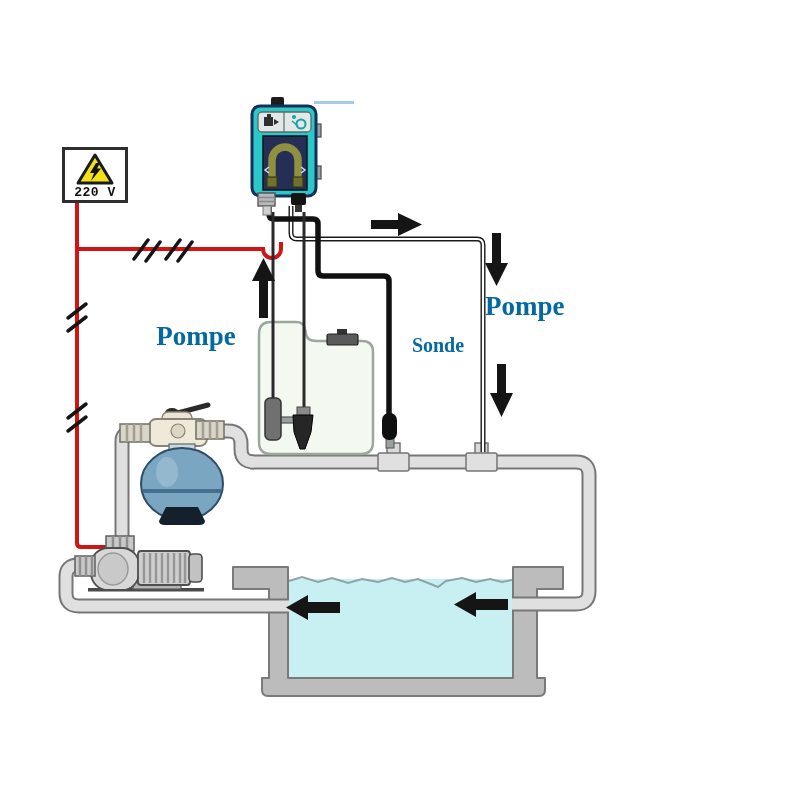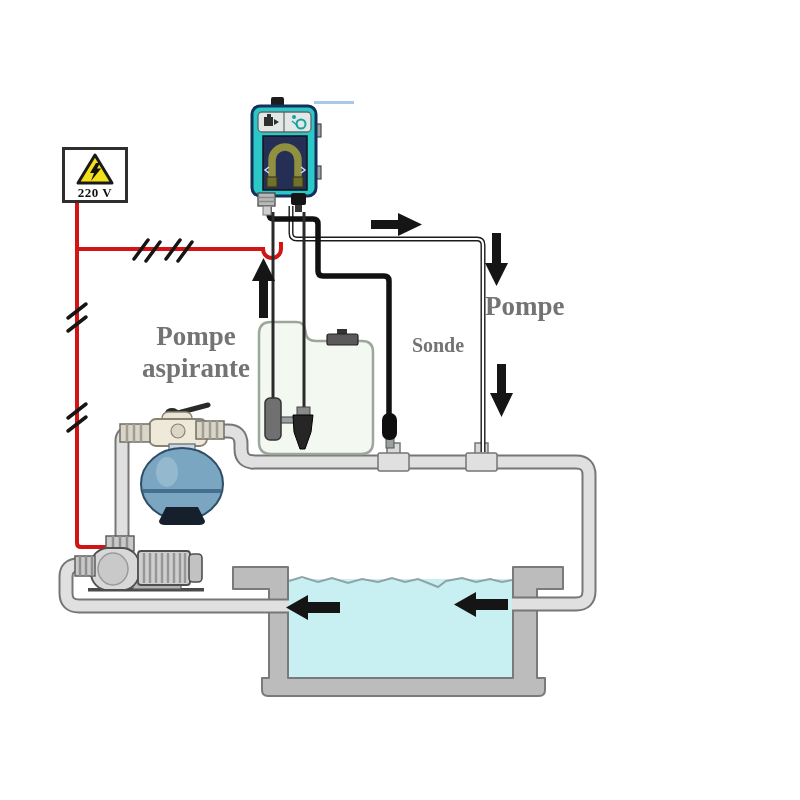--- a/index.html
+++ b/index.html
@@ -1,26 +1,26 @@
 <!DOCTYPE html>
 <html><head>
 <meta charset="utf-8">
 <style>
   html,body{margin:0;padding:0;background:#fff;}
   #stage{position:relative;width:800px;height:800px;background:#ffffff;overflow:hidden;
          font-family:"Liberation Sans",sans-serif;}
   #art{position:absolute;left:0;top:0;}
   .po{fill:none;stroke:#767676;stroke-width:15;}
   .pi{fill:none;stroke:#e0e0e0;stroke-width:11;}
-  .lbl{position:absolute;font-family:"Liberation Serif",serif;font-weight:700;color:#737373;}
+  .lbl{position:absolute;font-family:"Liberation Serif",serif;font-weight:700;color:#0369a1;}
   #power-box{position:absolute;left:62px;top:147px;width:66px;height:56px;border:3px solid #2e2e2e;
              background:#fff;display:flex;flex-direction:column;align-items:center;justify-content:center;
              gap:0;box-sizing:border-box;}
   .pb-label{font-weight:bold;font-size:13px;letter-spacing:.5px;color:#111;line-height:13px;
-            font-family:Liberation Serif, serif;}
+            font-family:Liberation Mono, monospace;}
 </style>
 </head>
 <body>
 
 <div id="stage">
 
 <svg id="art" width="800" height="800" viewBox="0 0 800 800">
 
   <g>
     <path d="M 233,567 H 288 V 678 H 513 V 567 H 563 V 589 H 537 V 678 H 545 V 690 Q 545,696 539,696 H 268 Q 262,696 262,690 V 678 H 269 V 589 H 233 Z" fill="#bcbcbc" stroke="#7a7a7a" stroke-width="2" stroke-linejoin="round"></path>
@@ -192,21 +192,20 @@
   <div id="power-box">
     <svg width="40" height="34" viewBox="0 0 40 34">
       <polygon points="20,3 37,31 3,31" fill="#f2e019" stroke="#1a1a1a" stroke-width="3" stroke-linejoin="round"></polygon>
       <path d="M 21,11 L 15,21 h 4 L 16,29 L 26,16.5 h -4 L 25,11 Z" fill="#111111"></path>
     </svg>
     <div class="pb-label">220 V</div>
   </div>
 
   <div class="lbl" id="lbl-suction" style="left:134px;top:320px;width:124px;text-align:center;font-size:27px;line-height:32px;">
     <div>Pompe</div>
-    <div>aspirante</div>
   </div>
 
   <div class="lbl" style="left:396px;top:334px;width:84px;text-align:center;font-size:20px;">Sonde</div>
 
   <div class="lbl" id="lbl-injection" style="left:485px;top:290px;font-size:27px;line-height:33px;">
     <div>Pompe</div>
   </div>
 
 </div>
 

